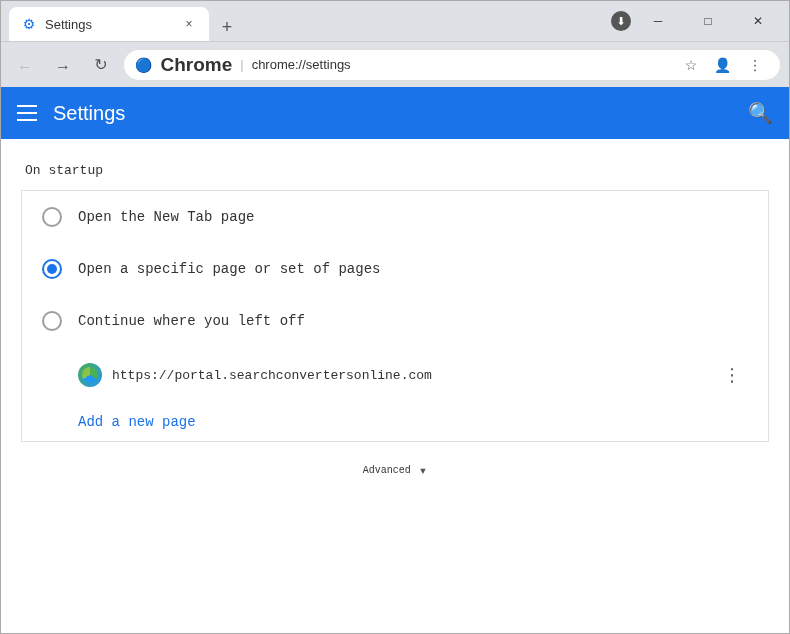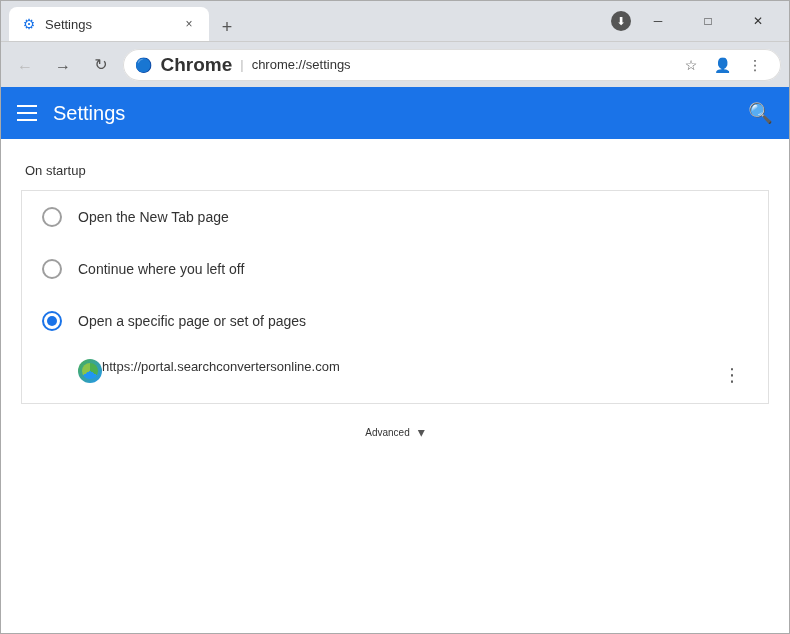--- a/index.html
+++ b/index.html
@@ -35,36 +35,36 @@
     .page-area { flex: 1; display: flex; flex-direction: column; overflow: hidden; background: #fff; }
 
     
     .settings-header { background: #1a73e8; height: 52px; display: flex; align-items: center; padding: 0 16px; gap: 16px; }
     .hamburger-icon { display: flex; flex-direction: column; gap: 5px; cursor: pointer; }
     .hamburger-icon span { display: block; width: 20px; height: 2px; background: #fff; }
     .settings-title { color: #fff; font-size: 20px; font-weight: 400; }
     .search-icon-header { margin-left: auto; color: #fff; font-size: 20px; cursor: pointer; }
 
     
-    .settings-content { flex: 1; overflow-y: auto; padding: 24px 0; position: relative; }
+    .settings-content { flex: 1; overflow-y: auto; padding: 24px 0; position: relative; font-family: Liberation Mono, monospace; }
     .section-title { font-size: 13px; color: #333; font-weight: 500; padding: 0 24px; margin-bottom: 12px; }
 
     
     .options-card { margin: 0 20px; border: 1px solid #e0e0e0; border-radius: 0; background: #fff; overflow: hidden; }
 
     .radio-option { display: flex; align-items: center; padding: 16px 20px; gap: 16px; cursor: pointer; }
 
     .radio-circle { width: 20px; height: 20px; border-radius: 50%; border: 2px solid #9e9e9e; display: flex; align-items: center; justify-content: center; flex-shrink: 0; }
     .radio-circle.selected { border-color: #1a73e8; }
     .radio-circle.selected::after { content: ''; width: 10px; height: 10px; border-radius: 50%; background: #1a73e8; }
 
     .radio-label { font-size: 14px; color: #333; }
 
     
-    .website-entry { display: flex; align-items: flex-start; padding: 12px 20px 12px 56px; gap: 0; }
+    .website-entry { display: flex; align-items: center; padding: 12px 20px 12px 56px; gap: 10px; }
     .site-favicon { width: 24px; height: 24px; border-radius: 50%; background: linear-gradient(135deg, #4CAF50, #2196F3); display: flex; align-items: center; justify-content: center; flex-shrink: 0; }
     .site-favicon-inner { width: 16px; height: 16px; border-radius: 50%; background: conic-gradient(#4CAF50 0deg 120deg, #2196F3 120deg 240deg, #8BC34A 240deg 360deg); }
     .site-info { flex: 1; }
     .site-url { font-size: 13px; color: #333; }
     .site-url-sub { font-size: 12px; color: #777; }
     .site-menu-btn { width: 32px; height: 32px; border-radius: 50%; display: flex; align-items: center; justify-content: center; cursor: pointer; font-size: 18px; color: #555; }
 
     
     .link-button { padding: 10px 20px 10px 56px; display: block; cursor: pointer; }
     .link-button-text { font-size: 14px; color: #1a73e8; cursor: pointer; display: inline-block; }
@@ -139,39 +139,42 @@
         <div class="section-title">On startup</div>
 
         <div class="options-card">
 
           <div class="radio-option">
             <div class="radio-circle"></div>
             <span class="radio-label">Open the New Tab page</span>
           </div>
 
           <div class="radio-option">
-            <div class="radio-circle"></div>
-            <span class="radio-label">Continue where you left off</span>
+            <div class="radio-circle selected"></div>
+            <span class="radio-label">Open a specific page or set of pages</span>
           </div>
 
           <div class="radio-option">
-            <div class="radio-circle selected"></div>
-            <span class="radio-label">Open a specific page or set of pages</span>
+            <div class="radio-circle"></div>
+            <span class="radio-label">Continue where you left off</span>
           </div>
 
           <div class="website-entry">
             <div class="site-favicon">
               <div class="site-favicon-inner"></div>
             </div>
             <div class="site-info">
               <div class="site-url">https://portal.searchconvertersonline.com</div>
             </div>
             <div class="site-menu-btn">⋮</div>
           </div>
 
+          <div class="link-button">
+            <span class="link-button-text">Add a new page</span>
+          </div>
 
 
         </div>
 
         <div class="advanced-section">
           <span class="advanced-label">Advanced</span>
           <span class="advanced-chevron">▾</span>
         </div>
       </div>
     </div>

